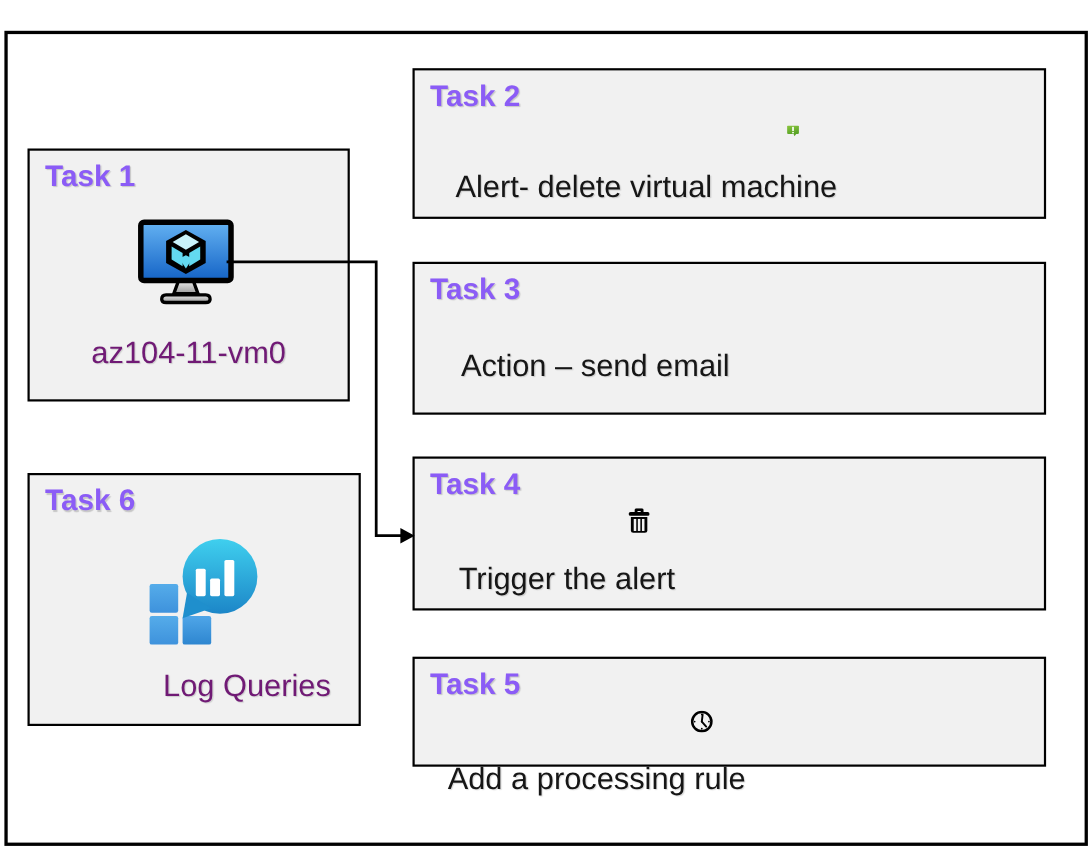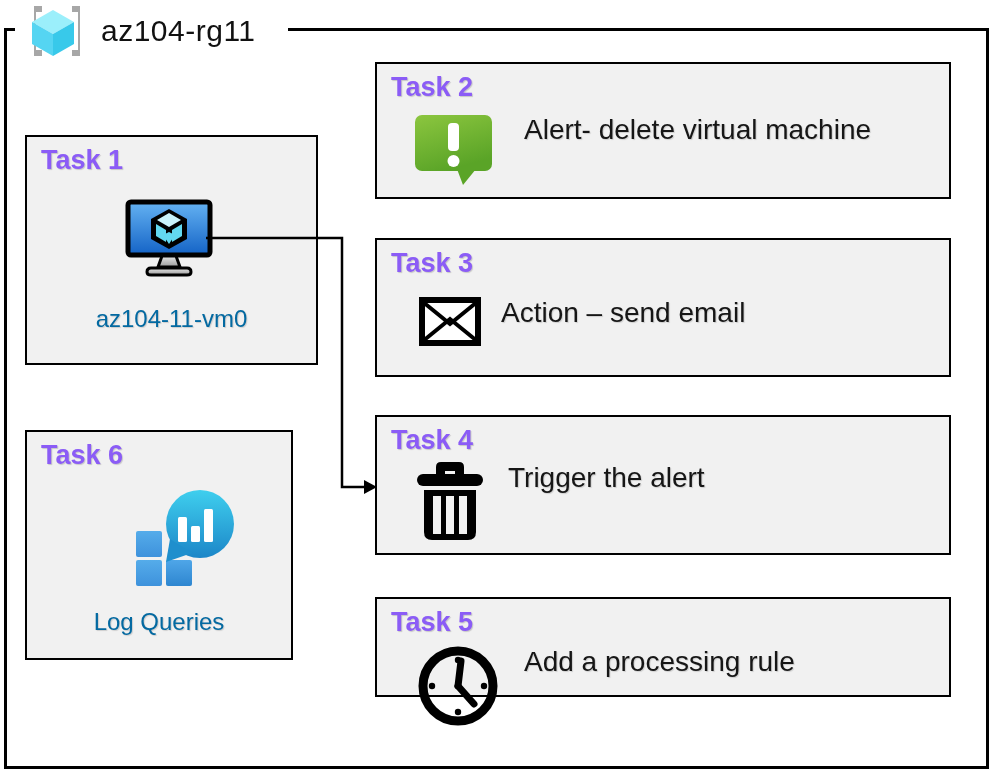--- a/index.html
+++ b/index.html
@@ -23,55 +23,43 @@
   .task-box{
     position:absolute;background:#f1f1f1;border:2.5px solid #000;
     box-sizing:border-box;z-index:1;
   }
   .task-title{
     position:absolute;left:14px;top:8px;
     font-size:27px;font-weight:bold;color:#8b5cf6;
     text-shadow:1px 1px 1px rgba(0,0,0,0.18);
   }
   .task-row{
-    position:absolute;display:flex;align-items:flex-start;
+    position:absolute;display:flex;align-items:flex-end;flex-direction:column;
   }
   .task-label{
     font-size:28px;color:#161616;white-space:nowrap;
     text-shadow:1px 1px 1px rgba(0,0,0,0.15);
   }
   .center-label{
     position:absolute;left:0;width:100%;text-align:center;
-    font-size:24px;color:#0369a1;text-shadow:1px 1px 1px rgba(0,0,0,0.15);
+    font-size:28px;color:#701a75;text-shadow:1px 1px 1px rgba(0,0,0,0.15);
   }
   #connector-svg{
     position:absolute;left:0;top:0;width:992px;height:774px;z-index:3;
     pointer-events:none;
   }
   .icon{display:block;}
 </style>
 </head>
 <body>
 
 <div id="stage">
 
   <div id="rg-frame"></div>
 
-  <div id="rg-header">
-    <svg class="icon" width="66" height="54" viewBox="0 0 66 54">
-
-      <path d="M14,2 L22,2 L22,8 L16,8 L16,46 L22,46 L22,52 L14,52 Z" fill="#a7a7a7"></path>
-      <path d="M52,2 L60,2 L60,52 L52,52 L52,46 L58,46 L58,8 L52,8 Z" fill="#a7a7a7"></path>
-
-      <polygon points="33,6 54,18 33,30 12,18" fill="#9beffb"></polygon>
-      <polygon points="12,18 33,30 33,52 12,40" fill="#55d5f2"></polygon>
-      <polygon points="54,18 33,30 33,52 54,40" fill="#38c9ea"></polygon>
-    </svg>
-    <span id="rg-label">az104-rg11</span>
-  </div>
 
   <div class="task-box" style="left:25px;top:135px;width:293px;height:230px;">
     <div class="task-title">Task 1</div>
     <svg class="icon" width="90" height="80" viewBox="0 0 90 80" style="position:absolute;left:98px;top:62px;">
       <defs>
         <linearGradient id="vmScreen" x1="0" y1="0" x2="0" y2="1">
           <stop offset="0" stop-color="#64b2f2"></stop>
             <stop offset="1" stop-color="#1463c6"></stop>
         </linearGradient>
         <linearGradient id="vmStand" x1="0" y1="0" x2="0" y2="1">
@@ -87,21 +75,21 @@
       <polygon points="31,25 41,31 41,43 31,37" fill="#63d9f0"></polygon>
       <polygon points="57,25 47,31 47,43 57,37" fill="#63d9f0"></polygon>
       <polygon points="44,33 50,36 44,45 38,36" fill="#63d9f0"></polygon>
 
       <path d="M37,57 L51,57 L55,68 L33,68 Z" fill="url(#vmStand)" stroke="#000" stroke-width="3"></path>
       <path d="M26,69 L62,69 Q66,69 66,73 Q66,76 62,76 L26,76 Q22,76 22,73 Q22,69 26,69 Z" fill="url(#vmStand)" stroke="#000" stroke-width="3"></path>
     </svg>
     <div class="center-label" style="top:168px;">az104-11-vm0</div>
   </div>
 
-  <div class="task-box" style="left:25px;top:430px;width:268px;height:230px;">
+  <div class="task-box" style="left:25px;top:430px;width:303px;height:230px;">
     <div class="task-title">Task 6</div>
     <svg class="icon" width="104" height="100" viewBox="0 0 104 100" style="position:absolute;left:105px;top:55px;">
       <defs>
         <linearGradient id="bubbleGrad" x1="0" y1="0" x2="0" y2="1">
           <stop offset="0" stop-color="#3fcfee"></stop>
             <stop offset="1" stop-color="#1c86c8"></stop>
         </linearGradient>
         <linearGradient id="sqGrad1" x1="0" y1="0" x2="0" y2="1">
           <stop offset="0" stop-color="#55acea"></stop>
             <stop offset="1" stop-color="#3e92dc"></stop>
@@ -116,21 +104,21 @@
       <rect x="4" y="73" width="26" height="26" rx="2" fill="url(#sqGrad1)"></rect>
       <rect x="34" y="73" width="26" height="26" rx="2" fill="url(#sqGrad2)"></rect>
 
       <circle cx="68" cy="37" r="34" fill="url(#bubbleGrad)"></circle>
       <path d="M38,52 L34,75 L60,66 Z" fill="#1f8fcd"></path>
 
       <rect x="46" y="30" width="9" height="25" rx="1.5" fill="#fff"></rect>
       <rect x="59" y="39" width="9" height="16" rx="1.5" fill="#fff"></rect>
       <rect x="72" y="22" width="9" height="33" rx="1.5" fill="#fff"></rect>
     </svg>
-    <div class="center-label" style="top:176px;">Log Queries</div>
+    <div class="center-label" style="top:176px;padding-left:48px;">Log Queries</div>
   </div>
 
   <div class="task-box" style="left:375px;top:62px;width:576px;height:137px;">
     <div class="task-title">Task 2</div>
     <div class="task-row" style="left:37px;top:50px;height:72px;gap:30px;">
       <svg class="icon" width="80" height="72" viewBox="0 0 80 72">
         <defs>
           <linearGradient id="alertGrad" x1="0" y1="0" x2="0.4" y2="1">
             <stop offset="0" stop-color="#8cc63f"></stop>
               <stop offset="1" stop-color="#5aa427"></stop>
@@ -167,21 +155,21 @@
         <rect x="16" y="34" width="8" height="38" fill="#f1f1f1"></rect>
         <rect x="29" y="34" width="8" height="38" fill="#f1f1f1"></rect>
         <rect x="42" y="34" width="8" height="38" fill="#f1f1f1"></rect>
       </svg>
       <span class="task-label">Trigger the alert</span>
     </div>
   </div>
 
   <div class="task-box" style="left:375px;top:597px;width:576px;height:100px;">
     <div class="task-title">Task 5</div>
-    <div class="task-row" style="left:41px;top:47px;height:78px;gap:26px;">
+    <div class="task-row" style="left:30px;top:47px;height:78px;gap:26px;">
       <svg class="icon" width="80" height="80" viewBox="0 0 80 80">
         <circle cx="40" cy="40" r="35" fill="none" stroke="#000" stroke-width="9"></circle>
         <circle cx="40" cy="14" r="3.2" fill="#000"></circle>
         <circle cx="66" cy="40" r="3.2" fill="#000"></circle>
         <circle cx="40" cy="66" r="3.2" fill="#000"></circle>
         <circle cx="14" cy="40" r="3.2" fill="#000"></circle>
         <line x1="40" y1="40" x2="43" y2="15" stroke="#000" stroke-width="7" stroke-linecap="round"></line>
         <line x1="40" y1="40" x2="56" y2="58" stroke="#000" stroke-width="7" stroke-linecap="round"></line>
       </svg>
       <span class="task-label">Add a processing rule</span>

